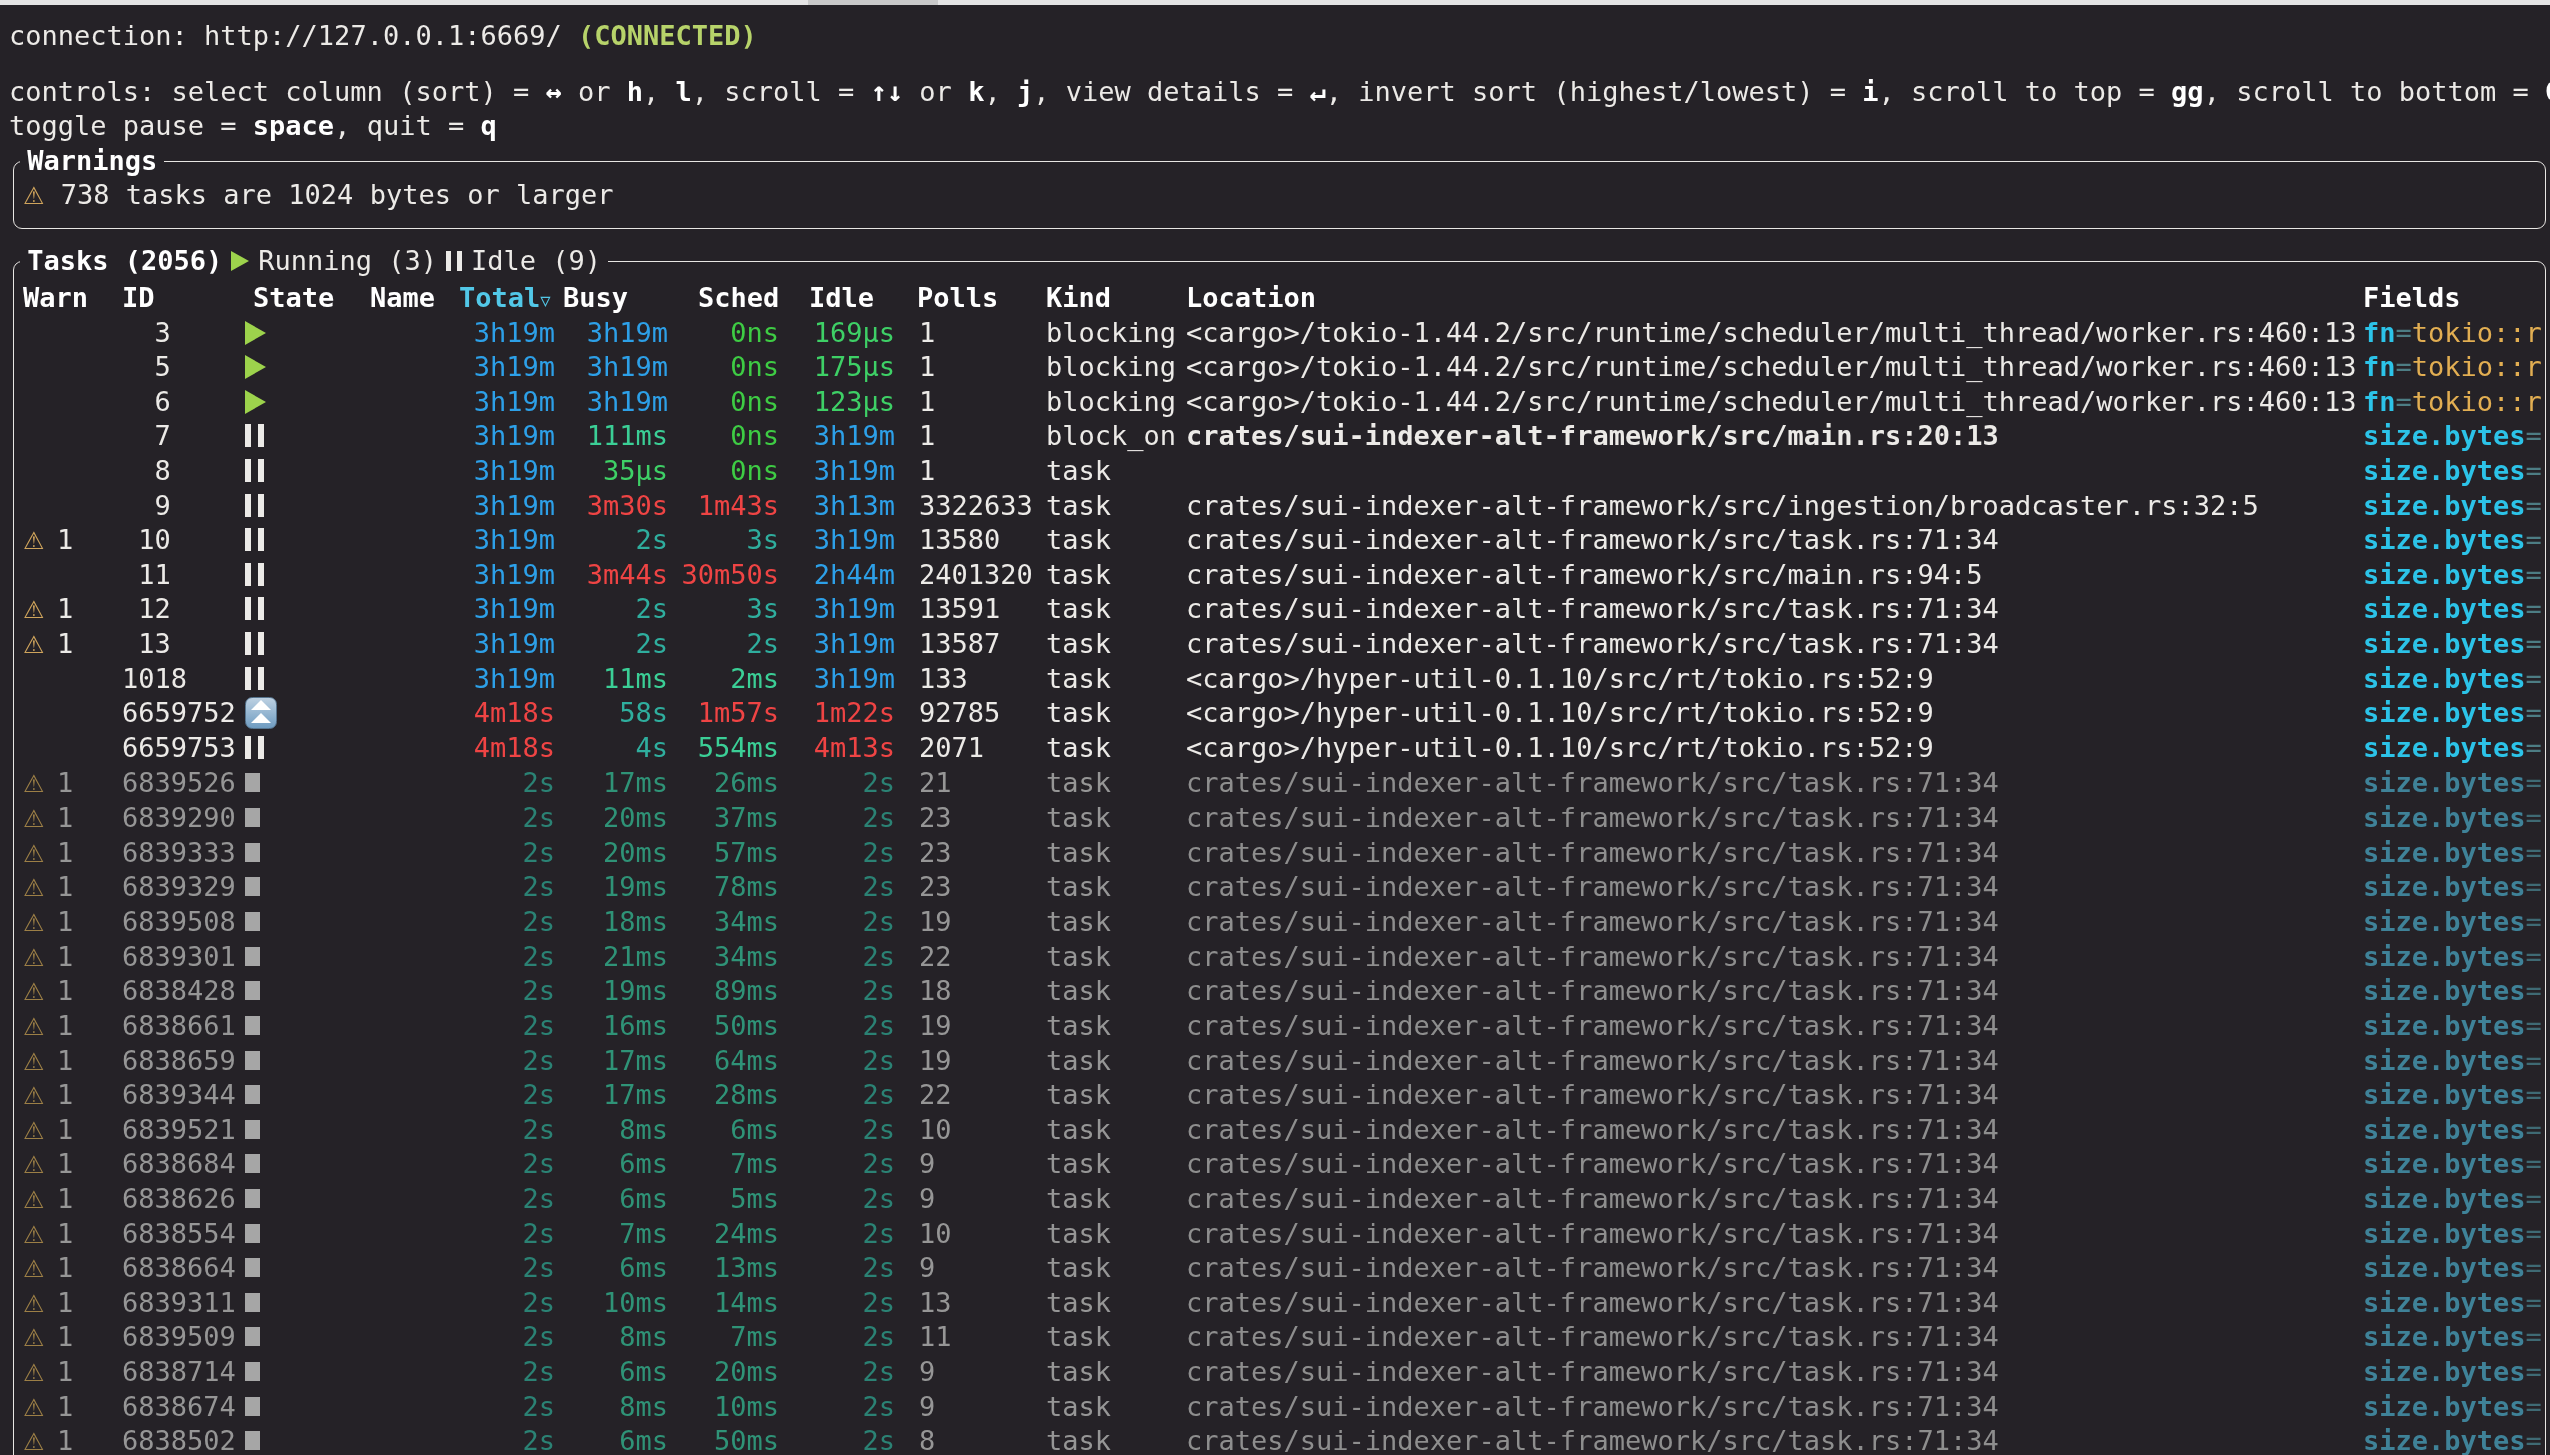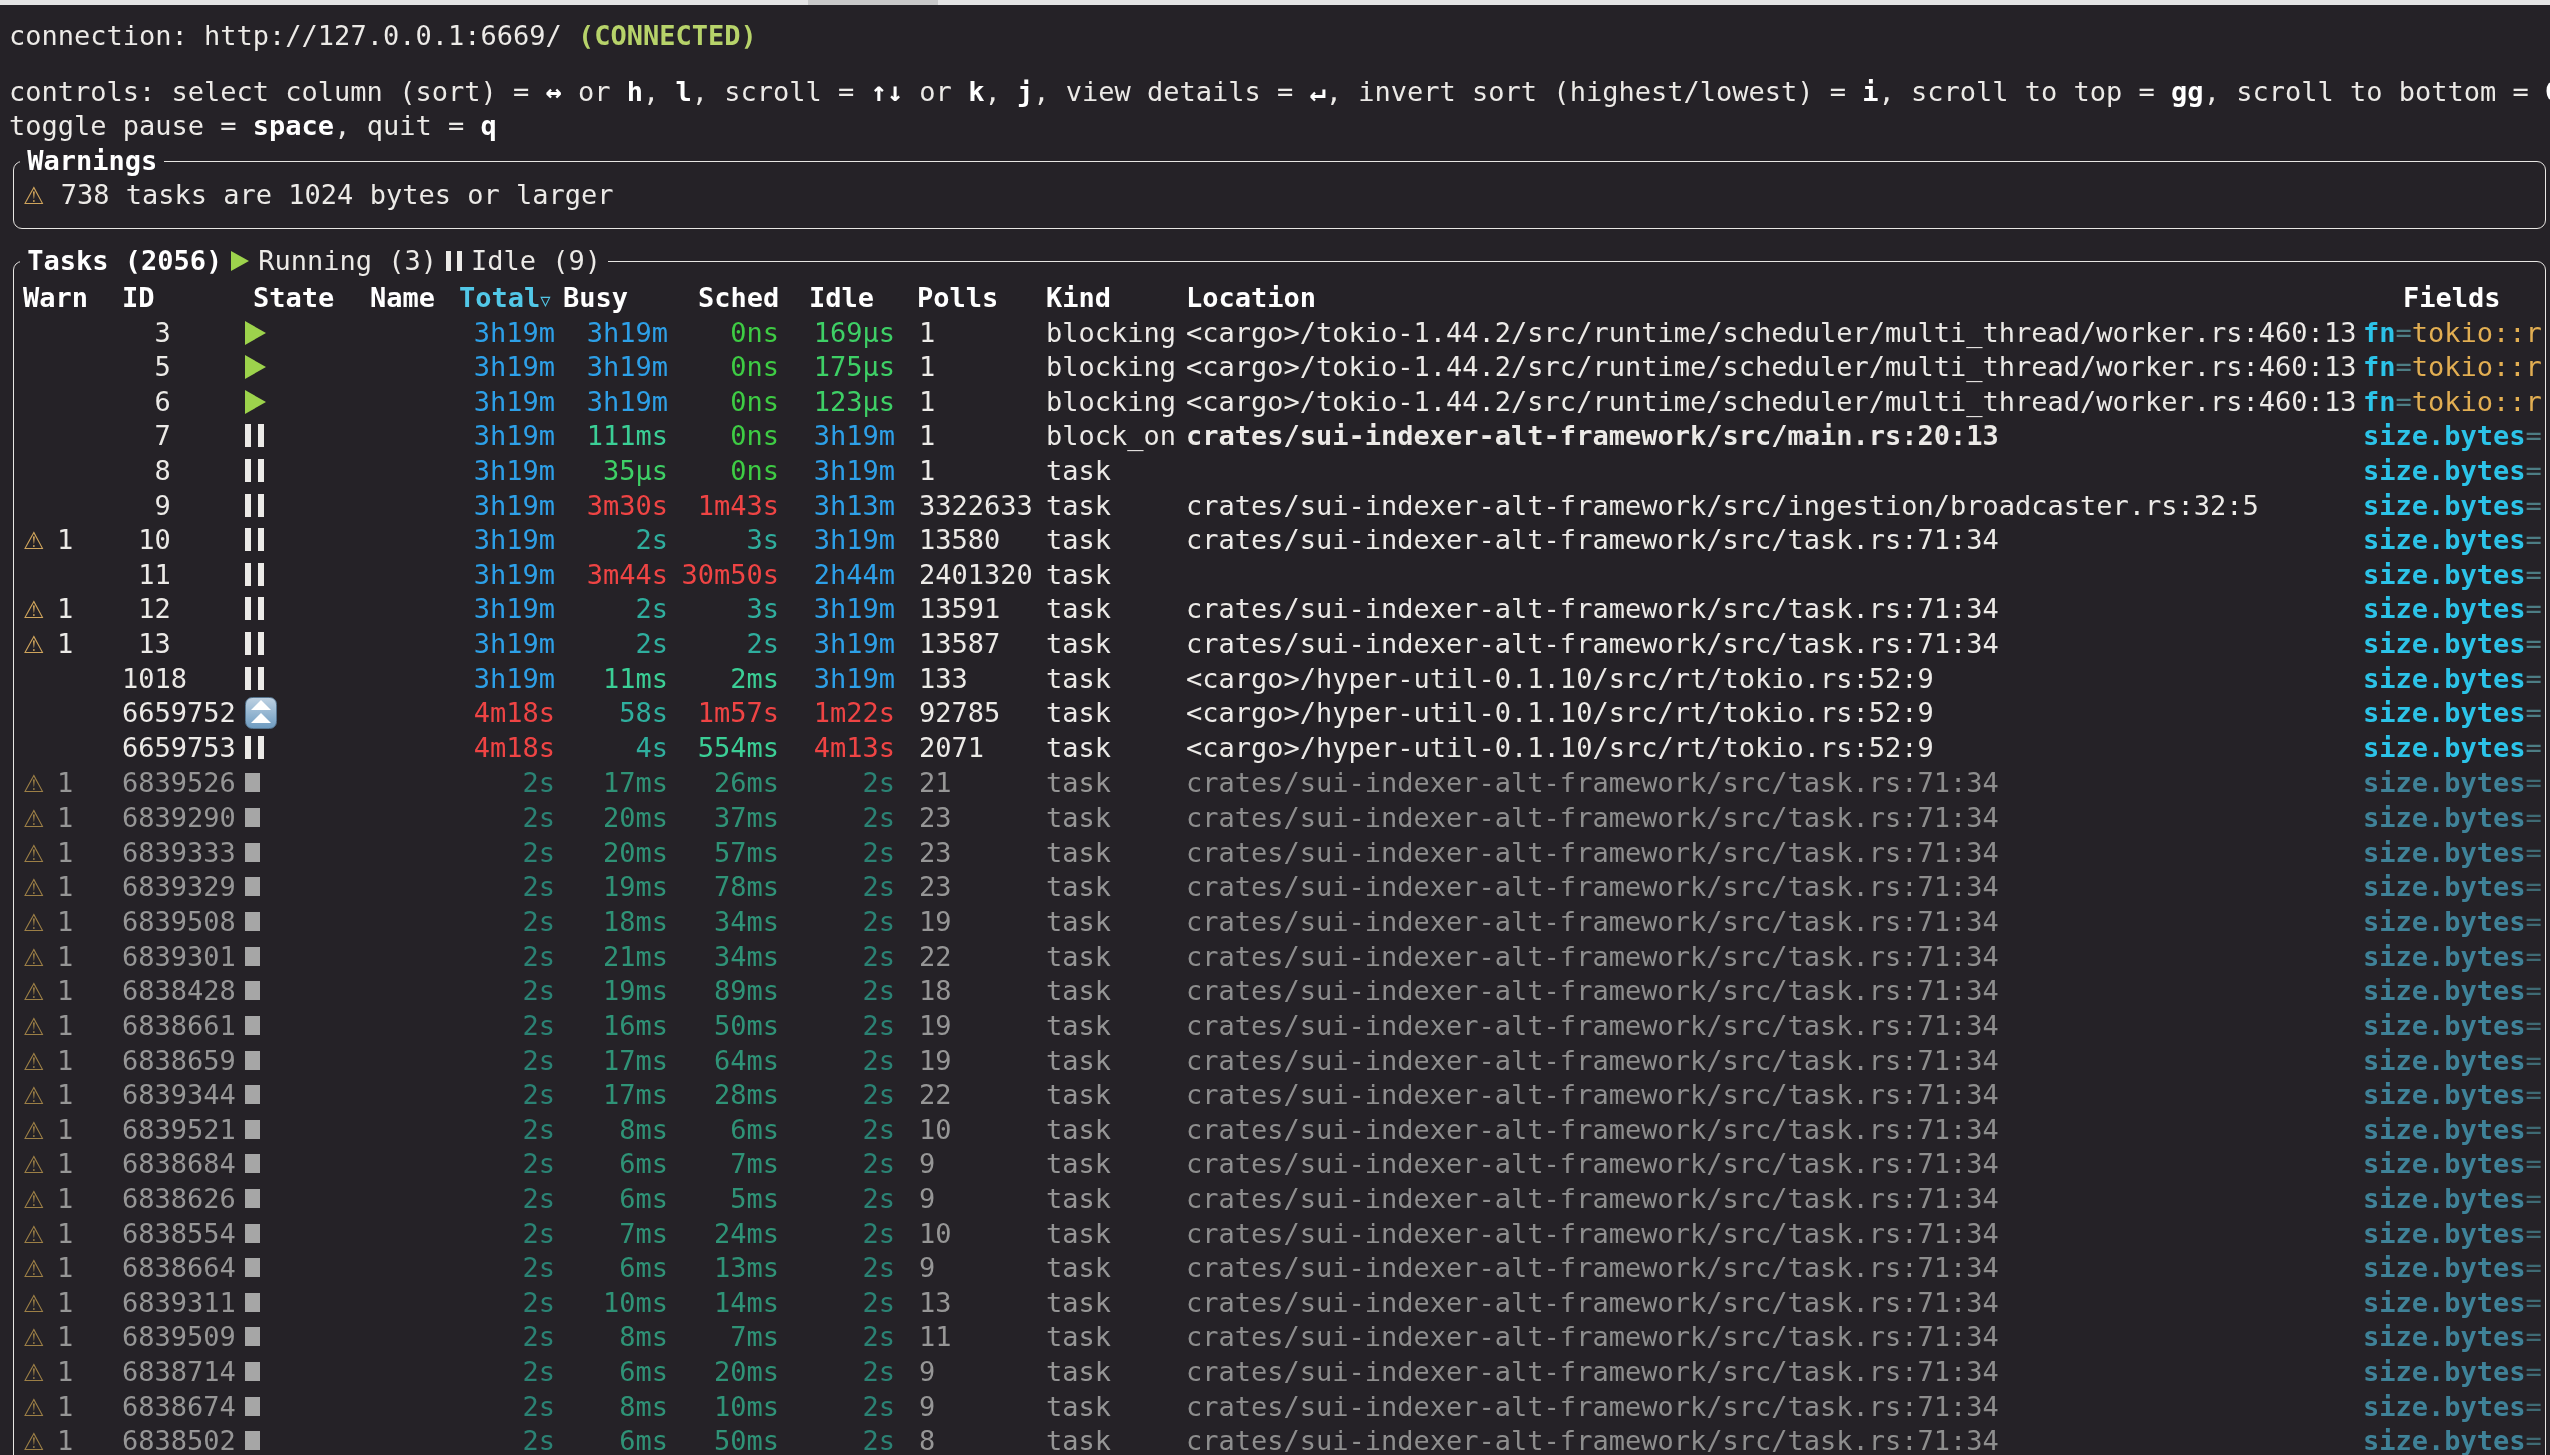--- a/index.html
+++ b/index.html
@@ -72,21 +72,21 @@
       <div class="cell hdr" style="left: 122px;">ID</div>
       <div class="cell hdr" style="left: 253px;">State</div>
       <div class="cell hdr" style="left: 370px;">Name</div>
       <div class="cell hdr sorted" style="left: 459px;">Total<span class="sort-arrow">▿</span></div>
       <div class="cell hdr" style="left: 563px;">Busy</div>
       <div class="cell hdr" style="left: 698px;">Sched</div>
       <div class="cell hdr" style="left: 809px;">Idle</div>
       <div class="cell hdr" style="left: 917px;">Polls</div>
       <div class="cell hdr" style="left: 1046px;">Kind</div>
       <div class="cell hdr" style="left: 1186px;">Location</div>
-      <div class="cell hdr" style="left: 2363px; margin-left: 40px;">Fields</div>
+      <div class="cell hdr" style="left: 2363px;">Fields</div>
     </div>
   <div id="rows-container">
       <div class="row" style="top: 315px;">
         <div class="cell " style="left: 122px;">  3</div>
         <div class="cell " style="left: 245px; display: flex; align-items: center; height: 35px;"><span class="icon-run"></span></div>
         <div class="cell ra dur-h" style="left: 456px; width: 99px;">3h19m</div>
         <div class="cell ra dur-h" style="left: 569px; width: 99px;">3h19m</div>
         <div class="cell ra dur-ns" style="left: 678px; width: 101px;">0ns</div>
         <div class="cell ra dur-us" style="left: 796px; width: 99px;">169µs</div>
         <div class="cell " style="left: 919px;">1</div>
@@ -169,20 +169,21 @@
       </div>
       <div class="row" style="top: 557px;">
         <div class="cell " style="left: 122px;"> 11</div>
         <div class="cell " style="left: 245px; display: flex; align-items: center; height: 35px;"><span class="icon-pause"></span></div>
         <div class="cell ra dur-h" style="left: 456px; width: 99px;">3h19m</div>
         <div class="cell ra dur-min" style="left: 569px; width: 99px;">3m44s</div>
         <div class="cell ra dur-min" style="left: 678px; width: 101px;">30m50s</div>
         <div class="cell ra dur-h" style="left: 796px; width: 99px;">2h44m</div>
         <div class="cell " style="left: 919px;">2401320</div>
         <div class="cell " style="left: 1046px;">task</div>
+        <div class="cell loc" style="left: 1186px;">crates/sui-indexer-alt-framework/src/main.rs:94:5</div>
         <div class="cell " style="left: 2363px;"><span class="fields-key">size.bytes</span><span class="fields-eq">=</span></div>
       </div>
       <div class="row" style="top: 591px;">
         <div class="cell " style="left: 23px;"><span class="warn-glyph">⚠</span></div>
         <div class="cell " style="left: 57px;">1</div>
         <div class="cell " style="left: 122px;"> 12</div>
         <div class="cell " style="left: 245px; display: flex; align-items: center; height: 35px;"><span class="icon-pause"></span></div>
         <div class="cell ra dur-h" style="left: 456px; width: 99px;">3h19m</div>
         <div class="cell ra dur-s" style="left: 569px; width: 99px;">2s</div>
         <div class="cell ra dur-s" style="left: 678px; width: 101px;">3s</div>

